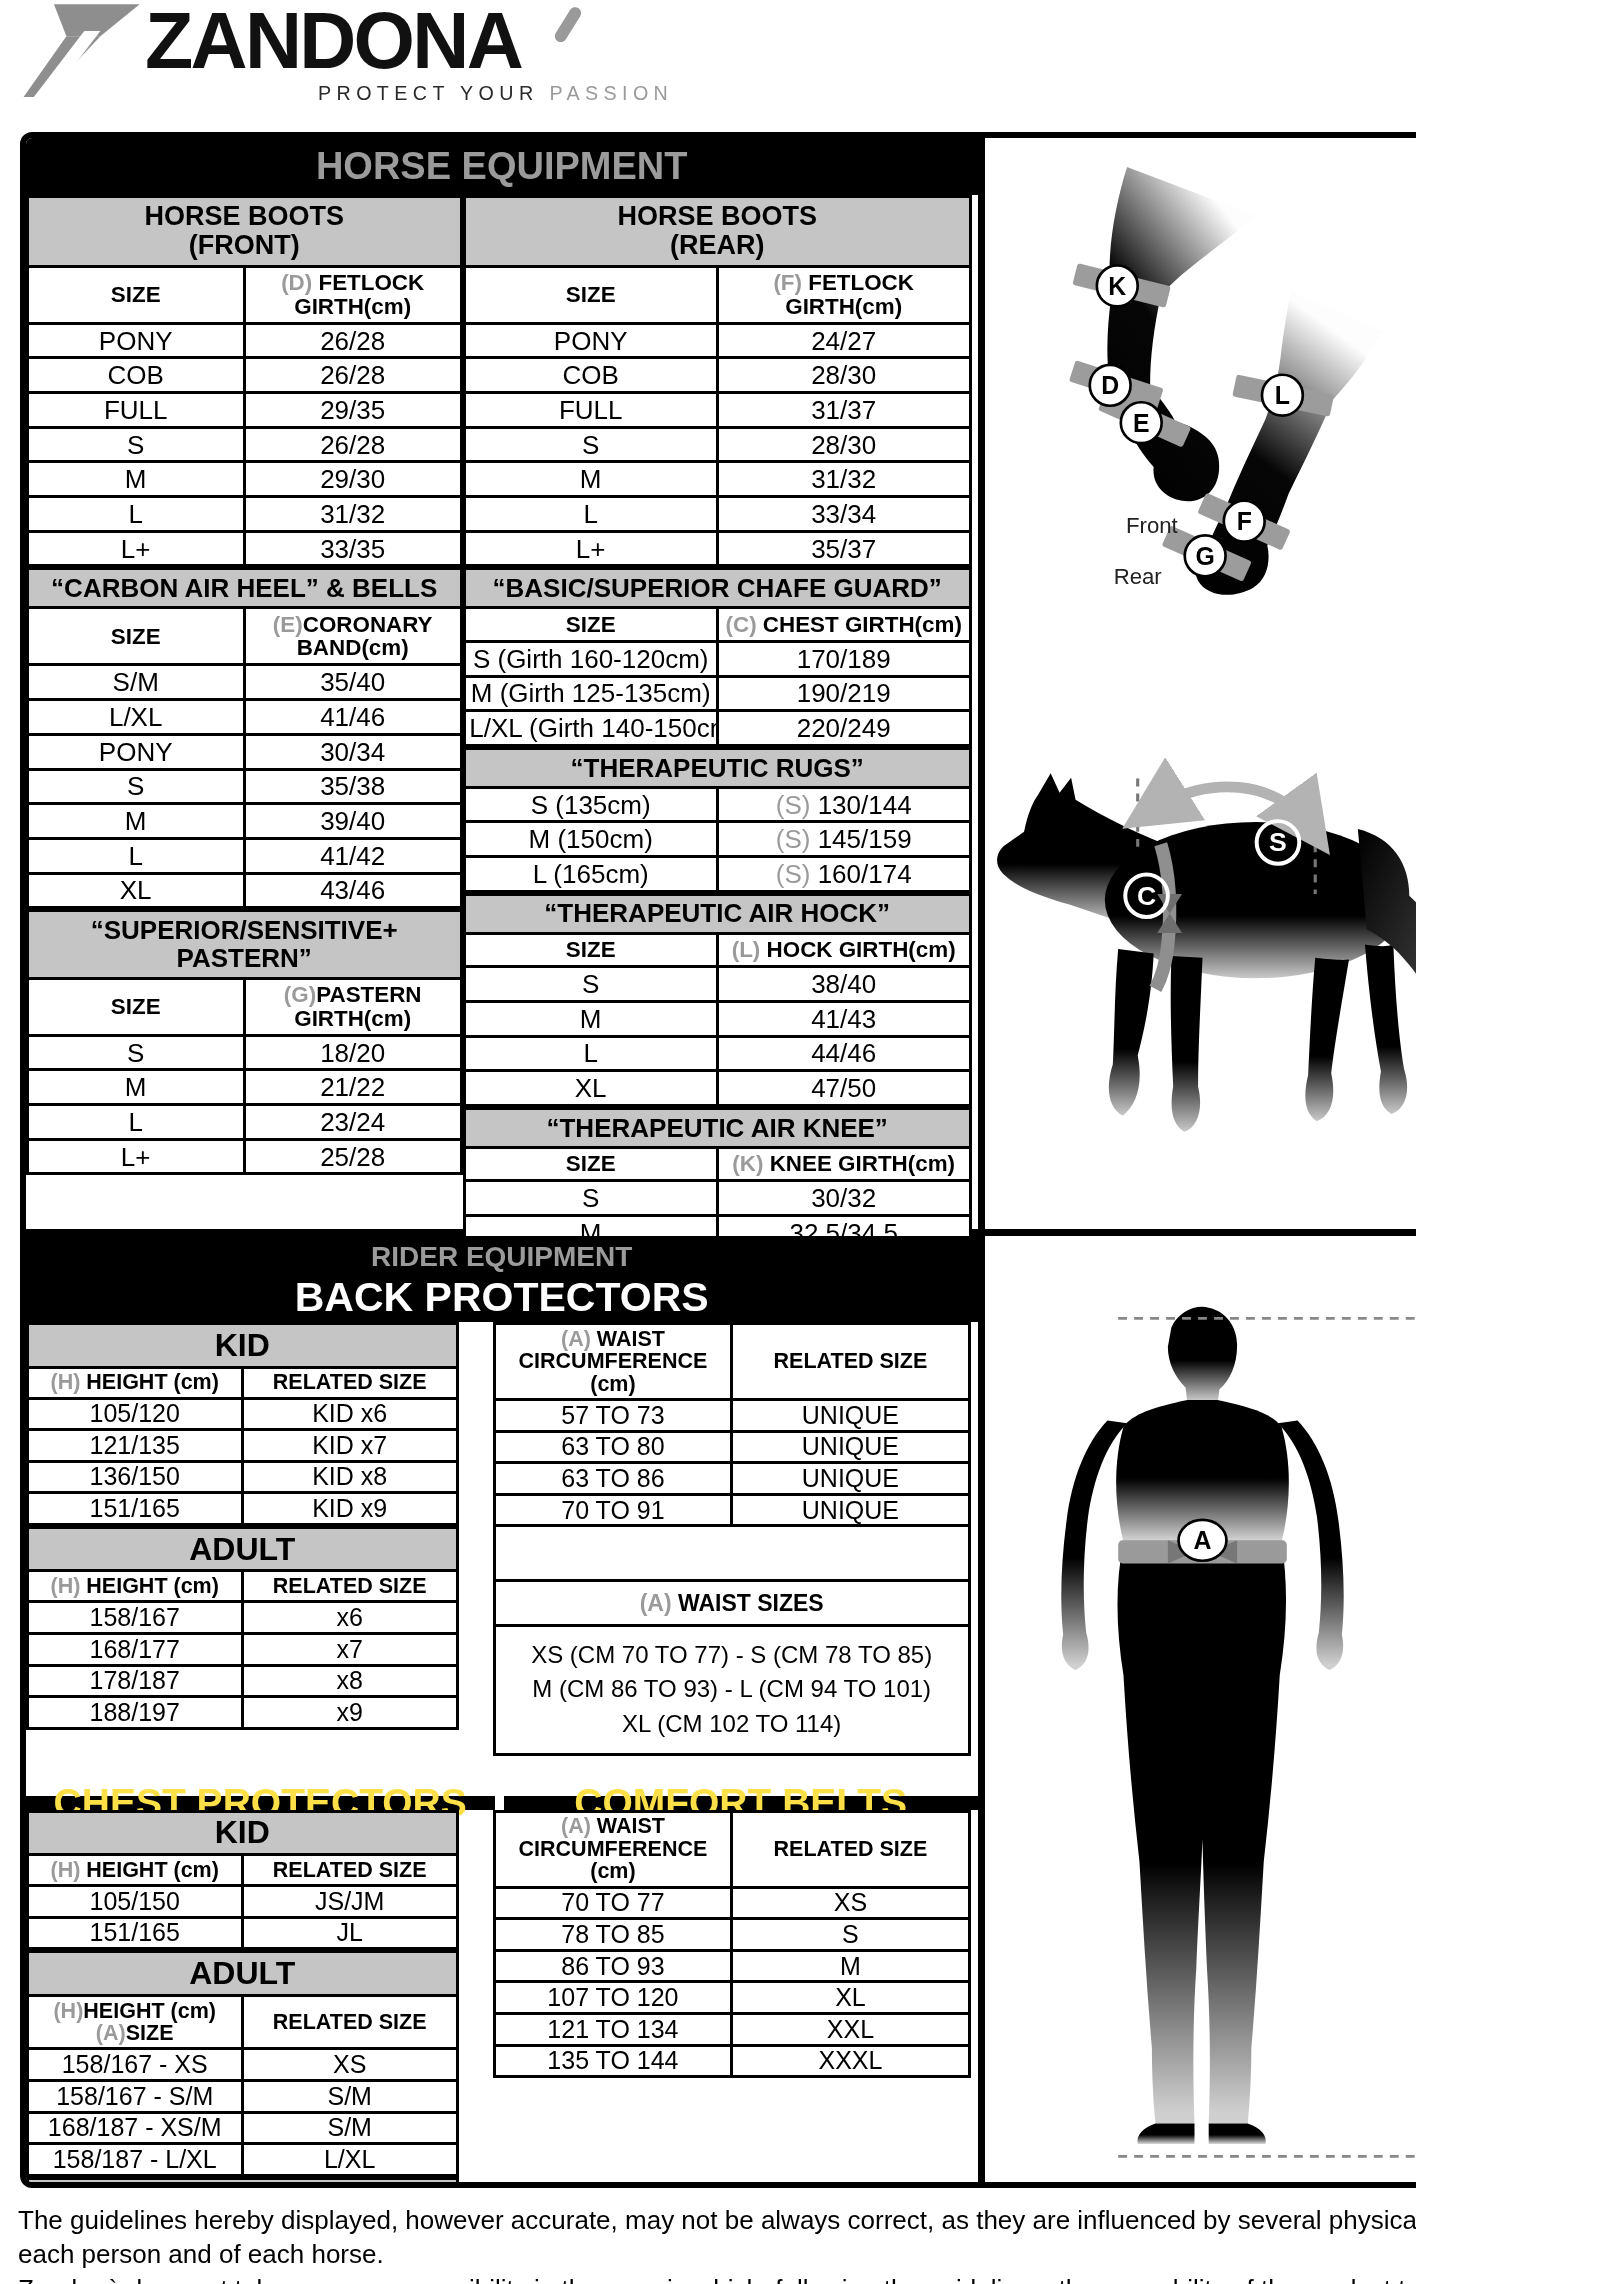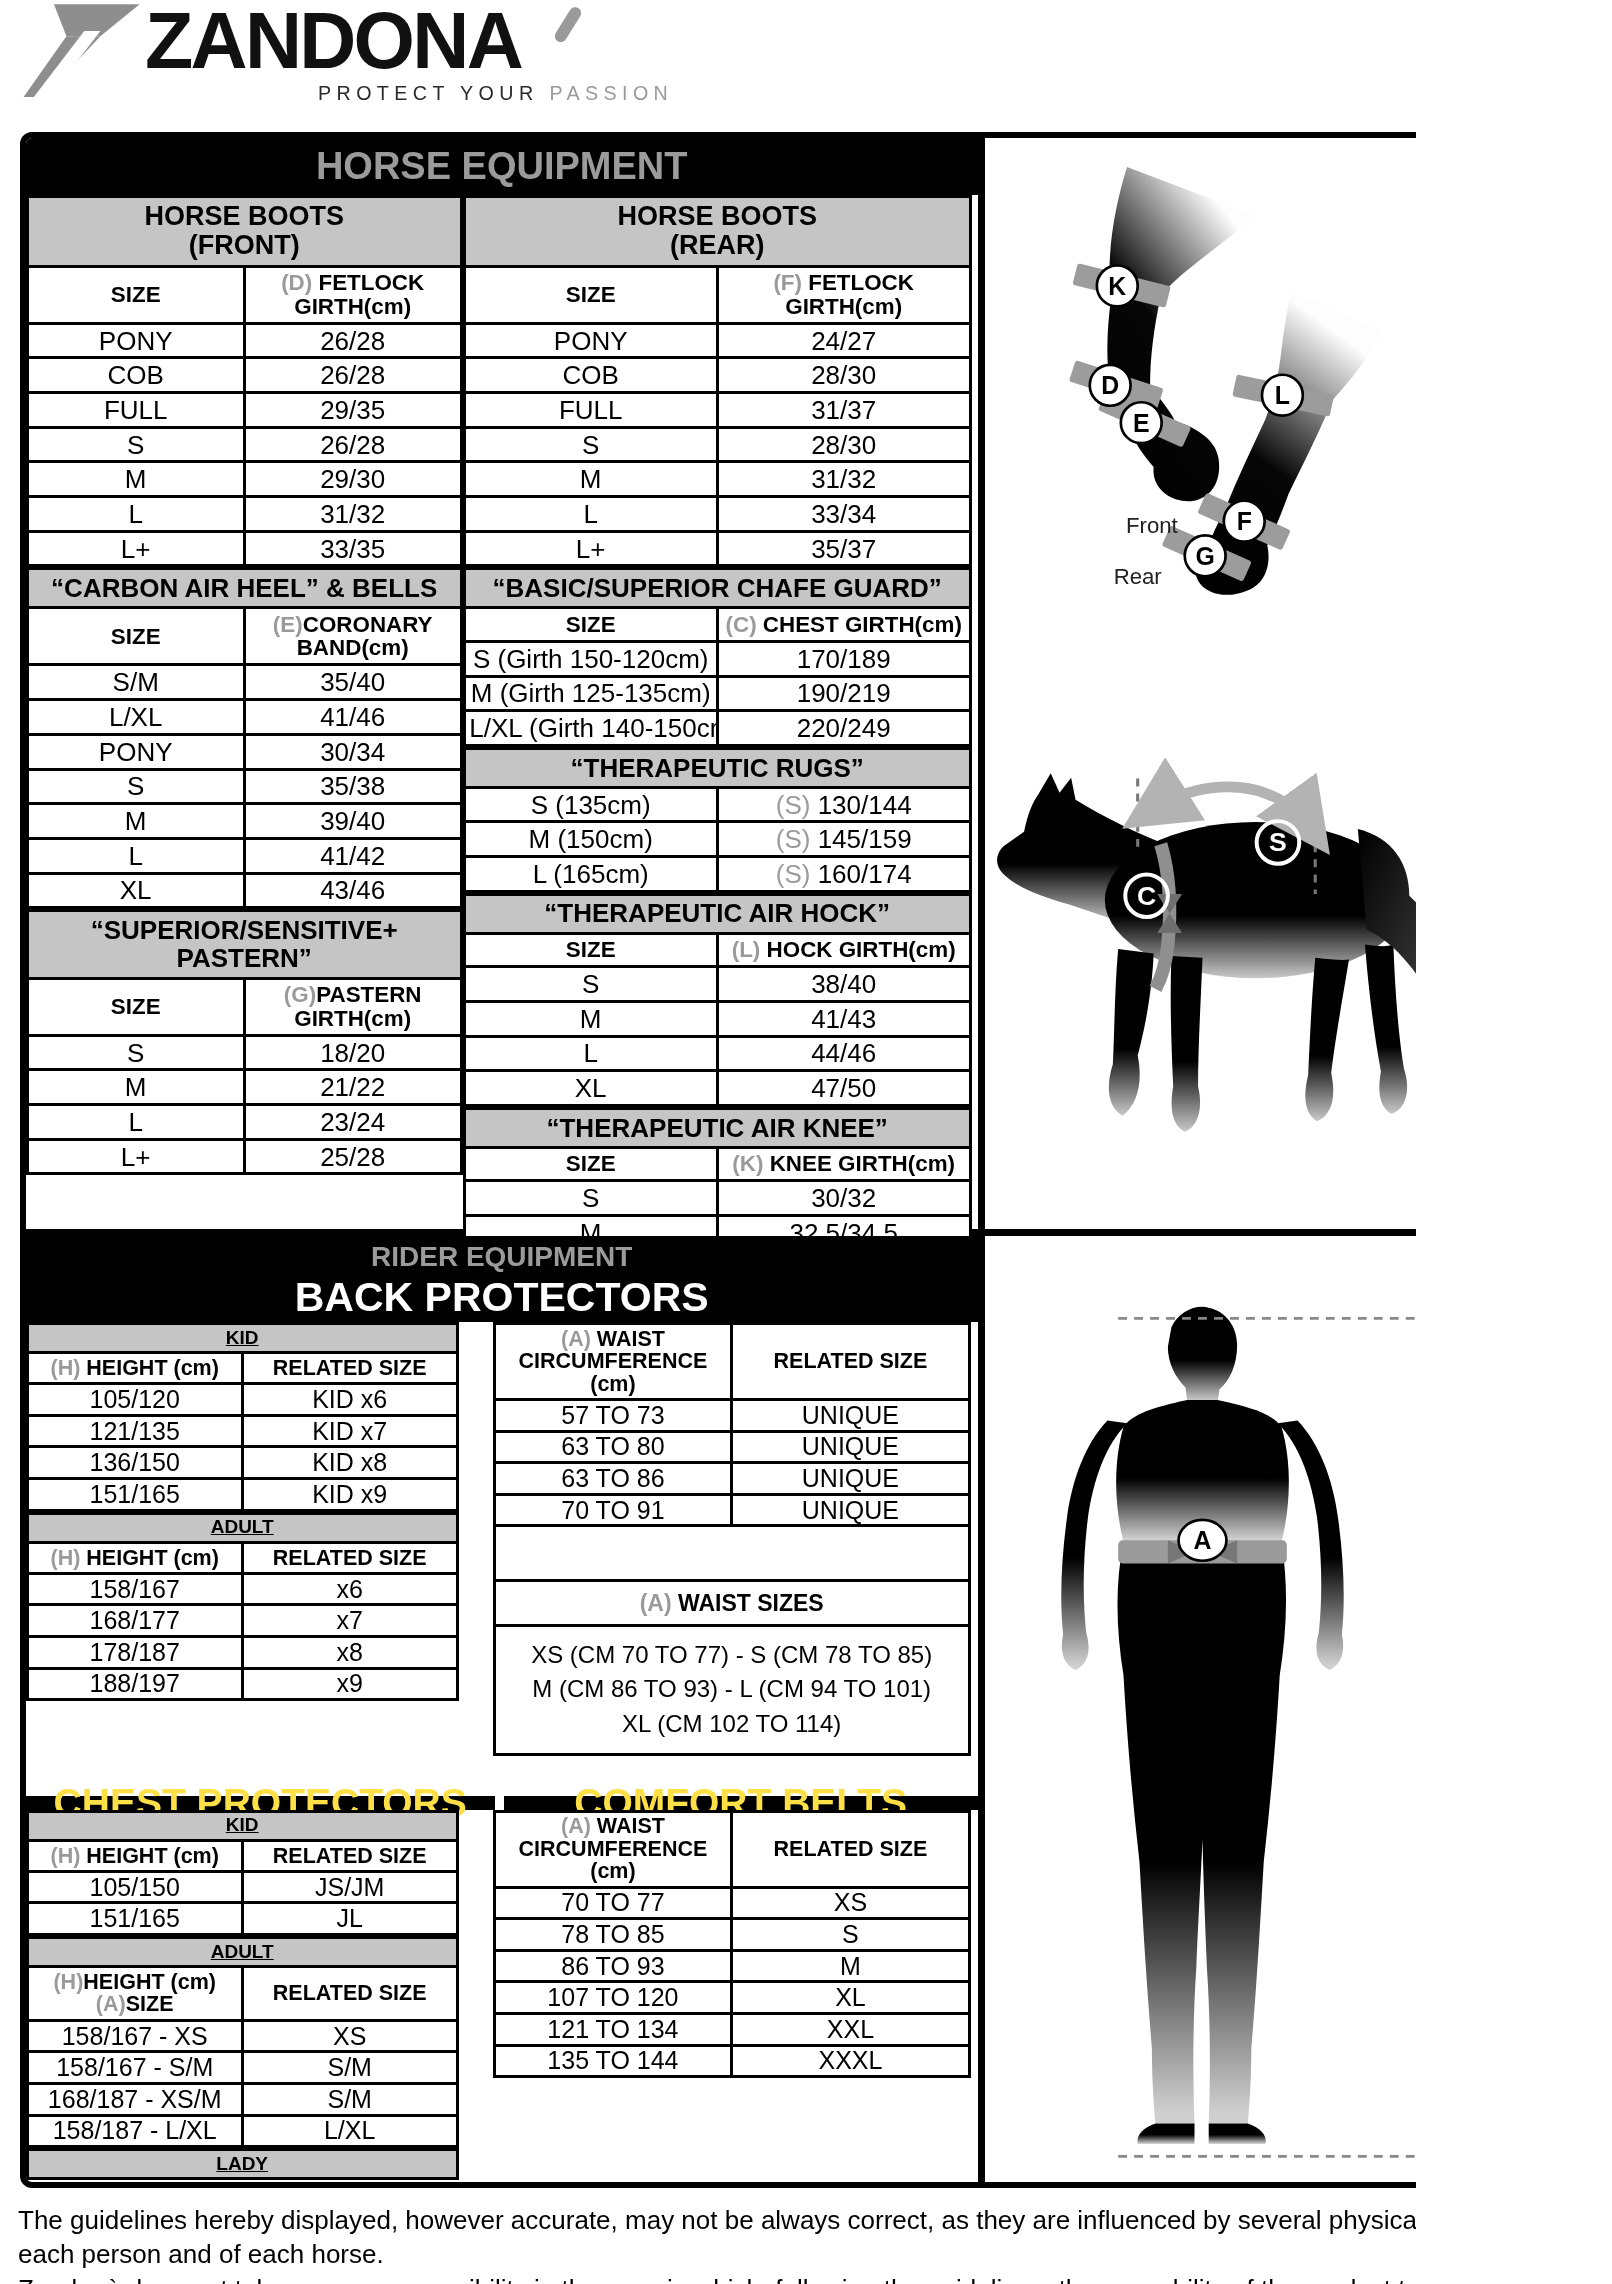--- a/index.html
+++ b/index.html
@@ -32,21 +32,21 @@
   
   table.tbl{width:100%;border-collapse:collapse;table-layout:fixed;}
   .tbl th,.tbl td{border:3.6px solid #000;text-align:center;vertical-align:middle;overflow:hidden;}
   .tbl .ttl{background:#c5c5c5;font-weight:bold;font-size:26px;line-height:1.1;padding:3.6px 1.8px;}
   .tbl .ttl.two{font-size:27px;}
   .tbl .ch{font-size:22.4px;font-weight:bold;line-height:1.05;padding:3.6px 1.8px;background:#fff;}
   .tbl td{font-size:26px;line-height:1.08;padding:1.8px 3.6px;background:#fff;white-space:nowrap;}
   .gpre{color:#9a9a9a;}
   .sm{font-size:21.5px;}
   
-  .rider-tables .ttl{font-size:19px;padding:2.7px 1.8px;text-decoration:underline;}
+  .rider-tables .ttl{font-size:32px;padding:2.7px 1.8px;}
   .rider-tables .ch{font-size:21.5px;padding:2.7px 1.8px;}
   .rider-tables td{font-size:25px;line-height:1.0;padding:1.8px 3.6px;}
   .rider-stacks{display:flex;width:946px;align-items:flex-start;}
   .rider-left{width:433px;flex:none;}
   .rider-right{width:478px;flex:none;margin-left:34px;}
   
   .dual-bars{display:flex;background:#fff;height:54px;flex:none;}
   .dual-bars .bar{background:#000;color:#fde047;font-weight:bold;font-size:39px;
                   display:flex;align-items:center;justify-content:center;margin-top:40px;}
   .bar-chest{width:469px;flex:none;}
@@ -237,21 +237,21 @@
             <table class="tbl">
                 <tbody>
                   <tr>
                     <th colspan="2" class="ttl">“BASIC/SUPERIOR CHAFE GUARD”</th>
                   </tr>
                   <tr>
                     <th class="ch">SIZE</th>
                     <th class="ch sm"><span class="gpre">(C) </span><span>CHEST GIRTH(cm)</span></th>
                   </tr>
                   <tr>
-                    <td class="sm"><span>S (Girth 150-120cm)</span></td>
+                    <td class="sm"><span>S (Girth 160-120cm)</span></td>
                     <td>170/189</td>
                   </tr>
                   <tr>
                     <td class="sm"><span>M (Girth 125-135cm)</span></td>
                     <td>190/219</td>
                   </tr>
                   <tr>
                     <td class="sm"><span>L/XL (Girth 140-150cm)</span></td>
                     <td>220/249</td>
                   </tr>

